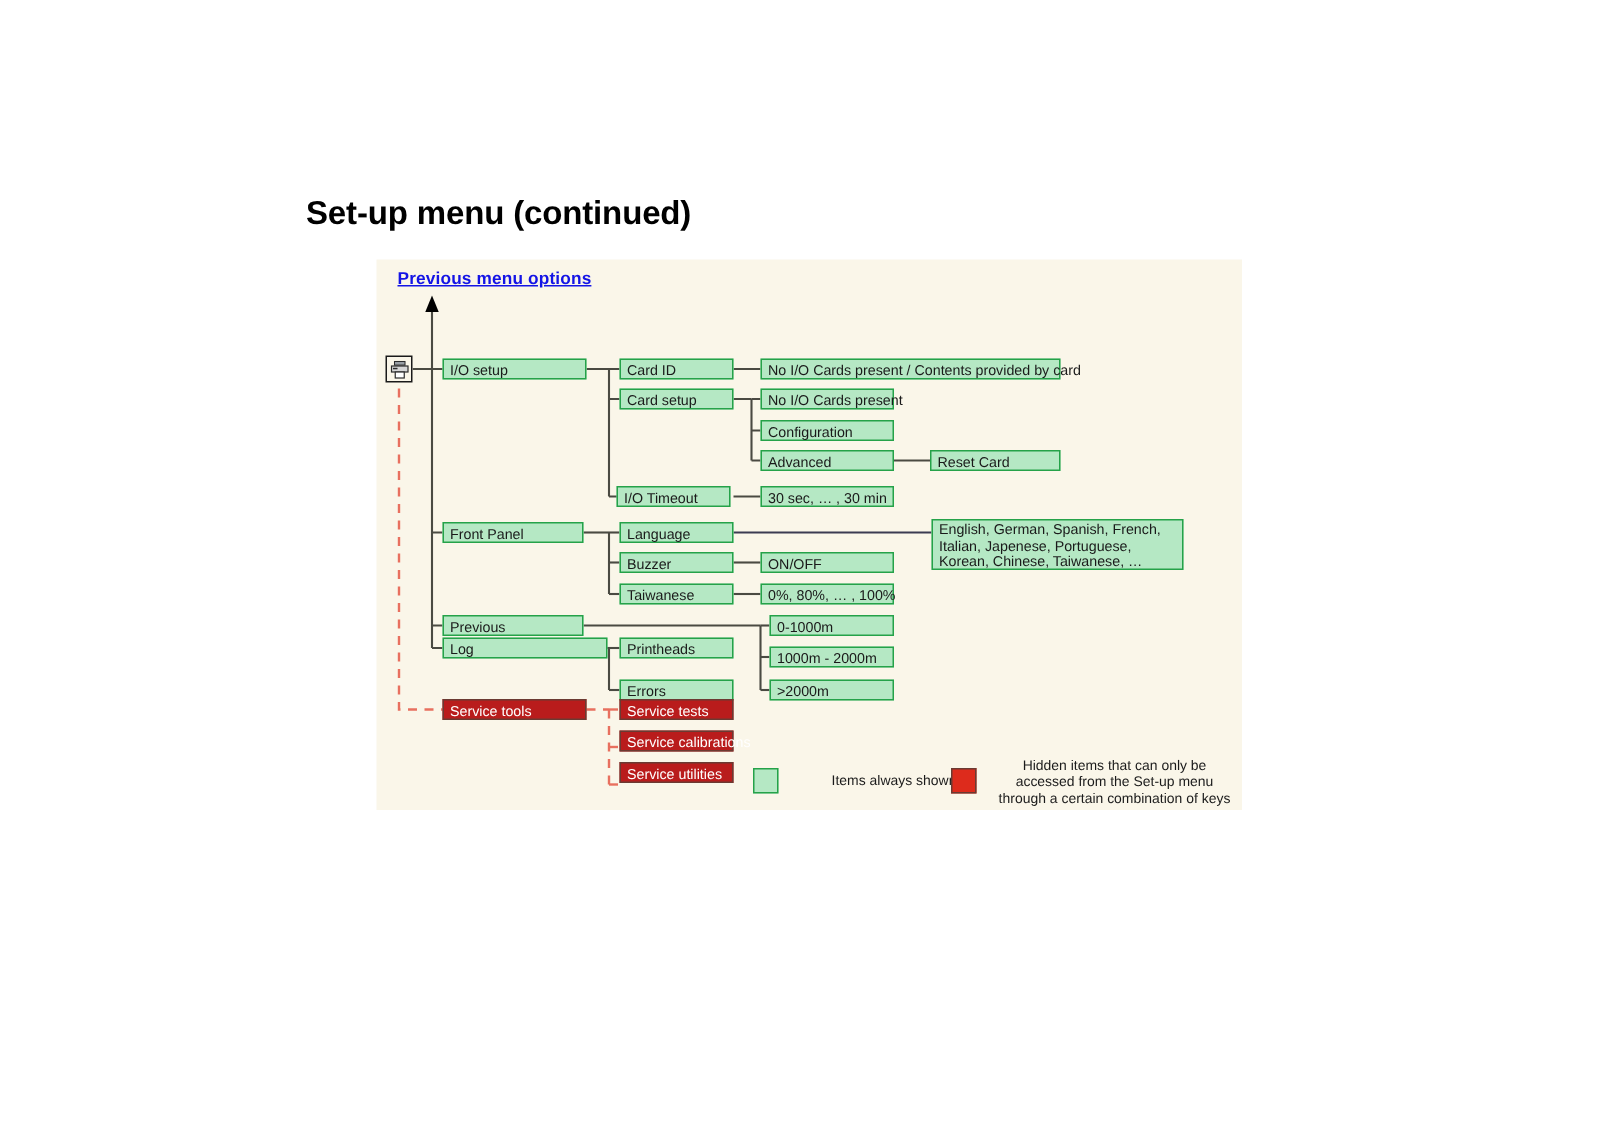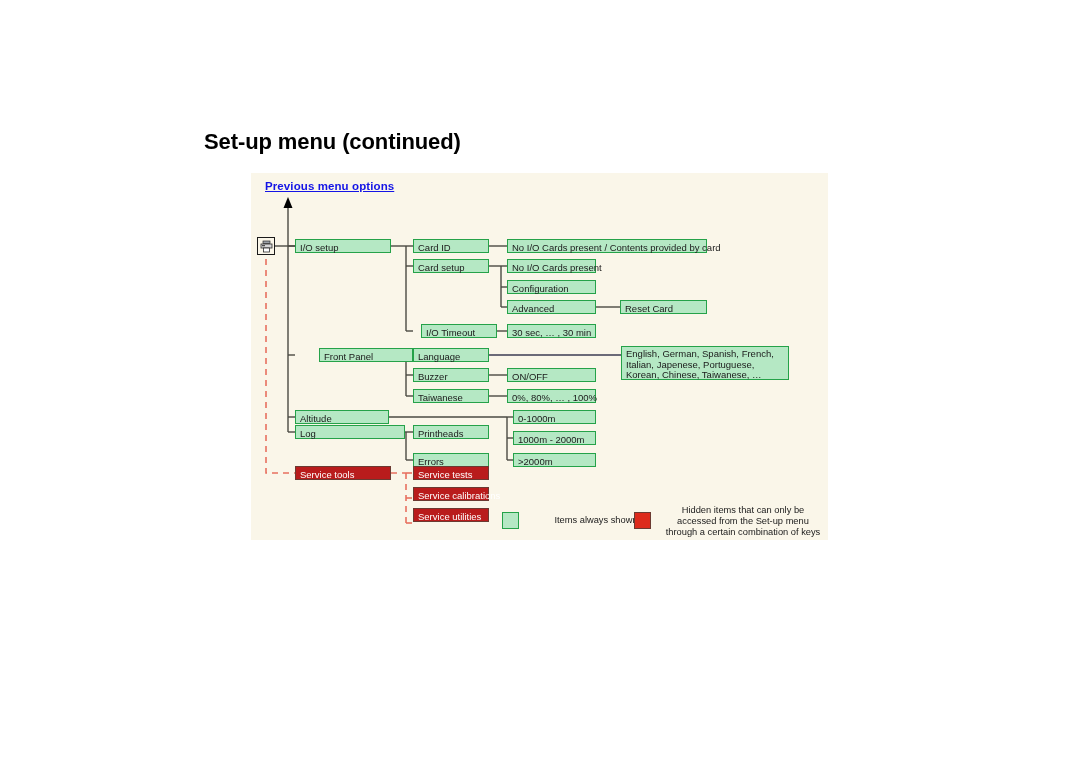--- a/index.html
+++ b/index.html
@@ -148,33 +148,33 @@
       <svg width="13" height="13" viewBox="0 0 13 13">
         <rect x="3" y="1" width="7" height="2.4" fill="#9aa0a6" stroke="#2b2b2b" stroke-width="0.7"></rect>
         <rect x="1" y="4" width="11" height="4" fill="#d6d6d6" stroke="#2b2b2b" stroke-width="0.8"></rect>
         <rect x="3.5" y="8" width="6" height="4" fill="#ffffff" stroke="#2b2b2b" stroke-width="0.8"></rect>
         <rect x="2" y="5.2" width="3" height="1" fill="#2b2b2b"></rect>
       </svg>
     </div>
 
     <div class="node green" style="left:44px;top:66px;width:96px;height:14px;">I/O setup</div>
 
-    <div class="node green" style="left:44px;top:175px;width:94px;height:14px;margin-left:24px;">Front Panel</div>
-
-    <div class="node green" style="left:44px;top:237px;width:94px;height:14px;">Altitude</div>
+    <div class="node green" style="left:44px;top:175px;width:94px;height:14px;">Front Panel</div>
+
+    <div class="node green" style="left:44px;top:237px;width:94px;height:14px;">Previous</div>
 
     <div class="node green" style="left:44px;top:252px;width:110px;height:14px;">Log</div>
 
     <div class="node red" style="left:44px;top:293px;width:96px;height:14px;">Service tools</div>
 
     <div class="node green" style="left:162px;top:66px;width:76px;height:14px;">Card ID</div>
 
     <div class="node green" style="left:162px;top:86px;width:76px;height:14px;">Card setup</div>
 
-    <div class="node green" style="left:170px;top:151px;width:76px;height:14px;">I/O Timeout</div>
+    <div class="node green" style="left:160px;top:151px;width:76px;height:14px;">I/O Timeout</div>
 
     <div class="node green" style="left:162px;top:175px;width:76px;height:14px;">Language</div>
 
     <div class="node green" style="left:162px;top:195px;width:76px;height:14px;">Buzzer</div>
 
     <div class="node green" style="left:162px;top:216px;width:76px;height:14px;">Taiwanese</div>
 
     <div class="node green" style="left:162px;top:252px;width:76px;height:14px;">Printheads</div>
 
     <div class="node green" style="left:162px;top:280px;width:76px;height:14px;">Errors</div>

